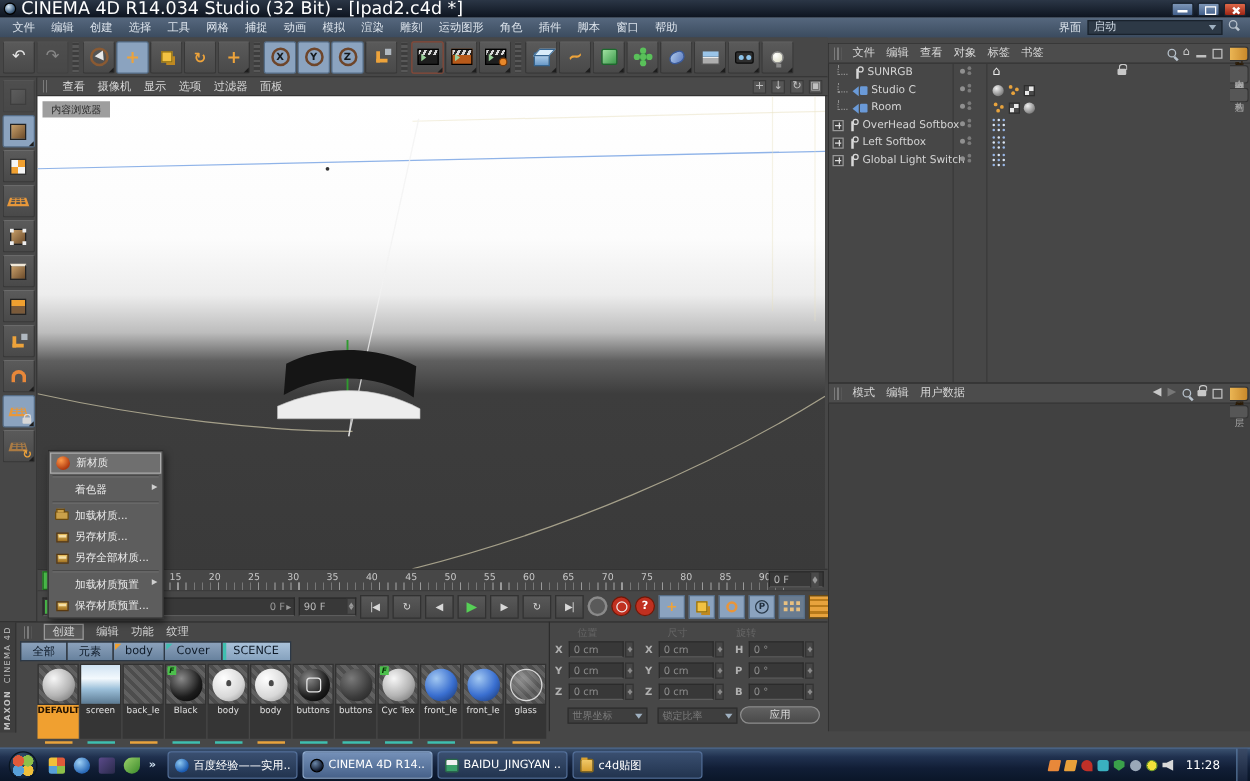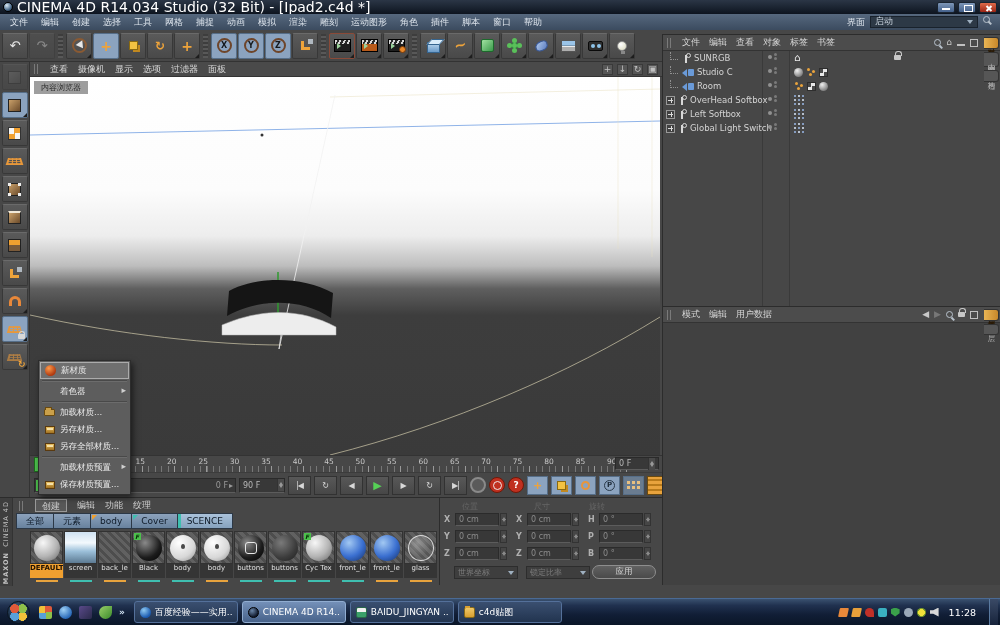--- a/index.html
+++ b/index.html
@@ -144,21 +144,21 @@
 .mm-sel{border:1px solid #999;background:#585858;padding:0 6px;height:13px;line-height:12px}
 .mtabs{position:absolute;left:16px;top:15px;height:16px;display:flex}
 .mtab{height:16px;padding:0 9px;background:linear-gradient(#8ca2bc,#68829e);border:1px solid #2c3846;border-right-width:0;color:#0e1a28;display:flex;align-items:center;position:relative;font-size:9px}
 .mtab:last-child{border-right-width:1px}
 .mtab.mko::before{content:"";position:absolute;left:1px;top:1px;border-top:5px solid #f0a030;border-right:5px solid transparent}
 .mtab.mkt::before{content:"";position:absolute;left:1px;top:1px;border-top:5px solid #3fbfb0;border-right:5px solid transparent}
 .mtab.on{background:linear-gradient(#aac2da,#86a2be);box-shadow:inset 3px 0 0 #3fbfb0}
 .mthumbs{position:absolute;left:30px;top:33px;display:flex;gap:1px}
 .mth{width:33px;display:flex;flex-direction:column;align-items:center}
 .mth .img{width:33px;height:33px;background:repeating-linear-gradient(45deg,#616161 0 3px,#4d4d4d 3px 6px);border:1px solid #323232;position:relative;display:flex;align-items:center;justify-content:center}
-.mth .nm{width:33px;height:14px;font-size:7px;line-height:9px;color:#e0e0e0;text-align:center;overflow:hidden;white-space:nowrap;background:rgba(0,0,0,.25)}
+.mth .nm{width:33px;height:27px;font-size:7px;line-height:9px;color:#e0e0e0;text-align:center;overflow:hidden;white-space:nowrap;background:rgba(0,0,0,.25)}
 .mth.on .nm{background:#f0a030;color:#221200;font-weight:bold}
 .mth .mark{width:22px;height:2px;margin-top:2px}
 .mk-o{background:#e8a33d}.mk-t{background:#3fbfb0}
 .sphere{width:26px;height:26px;border-radius:50%;position:relative}
 .sph-gray{background:radial-gradient(circle at 35% 30%,#f7f7f7,#b5b5b5 55%,#666)}
 .sph-black{background:radial-gradient(circle at 35% 30%,#8a8a8a,#1c1c1c 60%,#000)}
 .sph-white{background:radial-gradient(circle at 35% 30%,#ffffff,#d8d8d8 60%,#8e8e8e)}
 .sph-dark{background:radial-gradient(circle at 35% 30%,#7a7a7a,#3c3c3c 60%,#1e1e1e)}
 .sph-blue{background:radial-gradient(circle at 35% 30%,#a2c8f2,#3a6fd0 55%,#142f66)}
 .sph-glass{border:1.5px solid rgba(255,255,255,.75);background:radial-gradient(circle at 35% 30%,rgba(255,255,255,.35),rgba(255,255,255,.05) 60%)}

